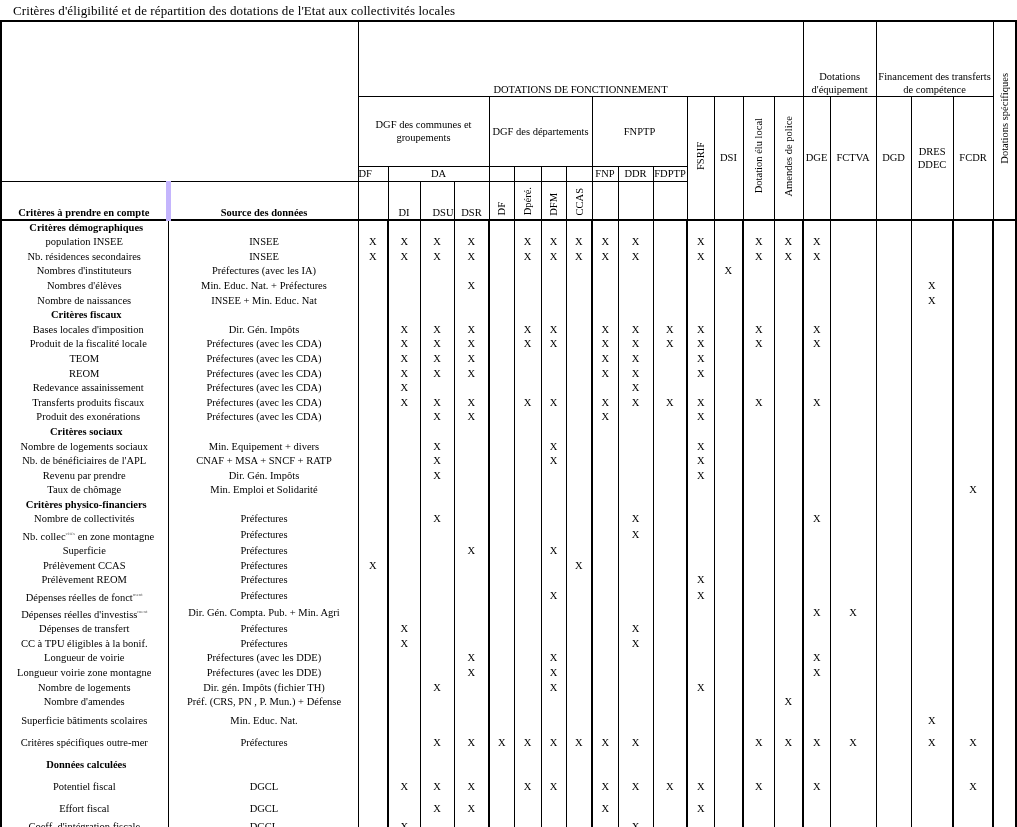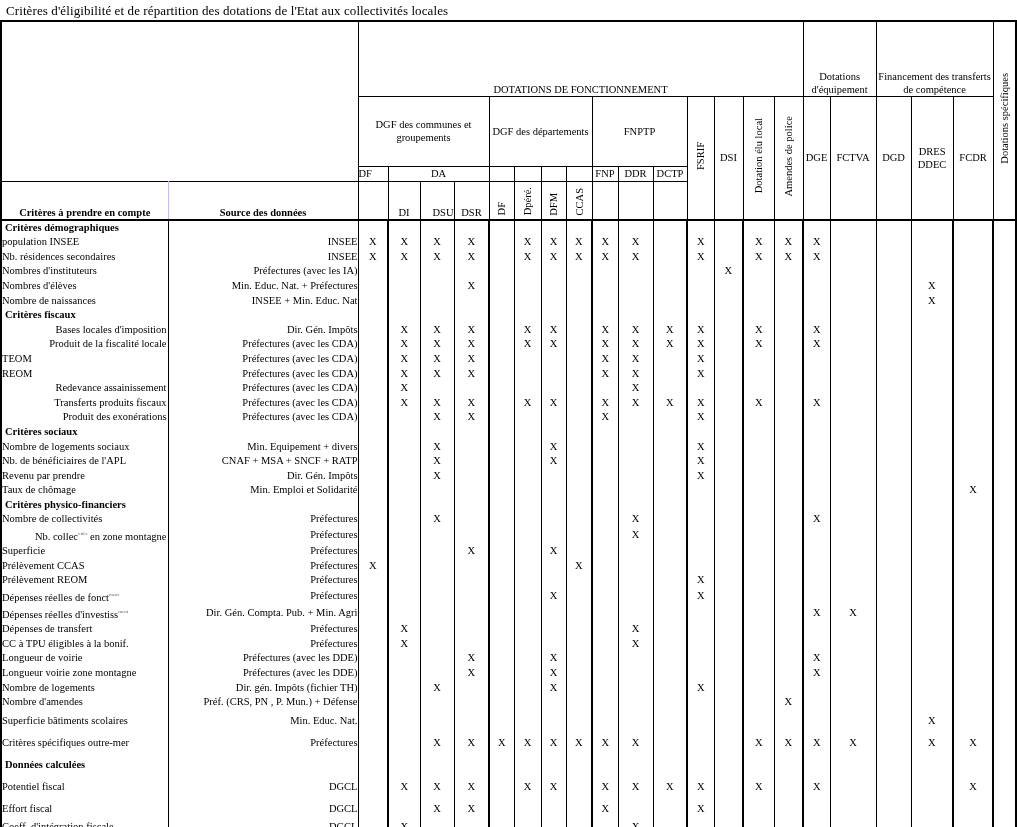--- a/index.html
+++ b/index.html
@@ -1,28 +1,28 @@
 <!DOCTYPE html>
 <html><head>
 <meta charset="utf-8">
 <style>
   html, body { margin: 0; padding: 0; background: #ffffff; }
   body { width: 1017px; height: 827px; overflow: hidden; font-family: "Liberation Serif", "DejaVu Serif", serif; color: #000; }
-  .title { position: absolute; left: 6px; top: 3px; font-size: 13px; letter-spacing: 0.1px; }
+  .title { position: absolute; left: 13px; top: 3px; font-size: 13px; letter-spacing: 0.1px; }
   .sheet { position: absolute; left: 0; top: 20px; width: 1017px; height: 807px; }
   table { border-collapse: collapse; table-layout: fixed; width: 1017px; }
   td { padding: 0; font-size: 10.5px; line-height: 14.6px; height: 14.6px; white-space: nowrap; overflow: hidden; border-left: 1px solid #000; border-right: 1px solid #000; }
   td.b2l { border-left: 2px solid #000; }
   .hdr td { border: 1px solid #000; text-align: center; vertical-align: middle; white-space: normal; line-height: 13px; }
   .hdr .thick-top td, tr.thick-top td { border-top: 2px solid #000; }
   .vert { writing-mode: vertical-rl; transform: rotate(180deg); display: inline-block; line-height: 11px; font-size: 10.5px; }
-  .crit { text-align: left; padding-right: 1px; }
-  .crit.left { text-align: right; padding-left: 8px; }
-  .section { font-weight: bold; text-align: left; padding-left: 3px; margin-left: 21px; }
-  .src { text-align: right; padding-left: 2px; }
+  .crit { text-align: center; padding-right: 1px; }
+  .crit.left { text-align: center; padding-left: 8px; }
+  .section { font-weight: bold; text-align: center; padding-left: 3px; margin-left: 21px; }
+  .src { text-align: center; padding-left: 2px; }
   .x { text-align: center; font-size: 10.5px; }
   .sup { font-size: 5px; vertical-align: super; color: #666; }
   tr.tall td { height: 22px; line-height: 22px; }
   .outer { border: 2px solid #000; }
 </style>
 </head>
 <body>
 
 <div class="title">Critères d'éligibilité et de répartition des dotations de l'Etat aux collectivités locales</div>
 
@@ -77,24 +77,24 @@
     </tr>
     <tr style="height:14px">
       <td style="text-align:left">DF</td>
       <td colspan="3" class="b2l">DA</td>
       <td class="b2l"></td>
           <td></td>
           <td></td>
           <td></td>
       <td class="b2l">FNP</td>
       <td>DDR</td>
-      <td>DCTP</td>
+      <td>FDPTP</td>
     </tr>
     <tr style="height:38px">
-      <td style="font-weight:bold;vertical-align:bottom;border-right:1px solid #c4b5fd">Critères à prendre en compte</td>
+      <td style="font-weight:bold;vertical-align:bottom;border-right:5px solid #c4b5fd">Critères à prendre en compte</td>
       <td style="font-weight:bold;vertical-align:bottom">Source des données</td>
       <td></td>
       <td class="b2l" style="text-align:center;vertical-align:bottom">DI</td>
       <td style="text-align:right;vertical-align:bottom">DSU</td>
       <td style="text-align:center;vertical-align:bottom">DSR</td>
       <td class="b2l" style="vertical-align:bottom"><span class="vert">DF</span></td>
       <td style="vertical-align:bottom"><span class="vert">Dpéré.</span></td>
       <td style="vertical-align:bottom"><span class="vert">DFM</span></td>
       <td style="vertical-align:bottom"><span class="vert">CCAS</span></td>
       <td class="b2l"></td>

